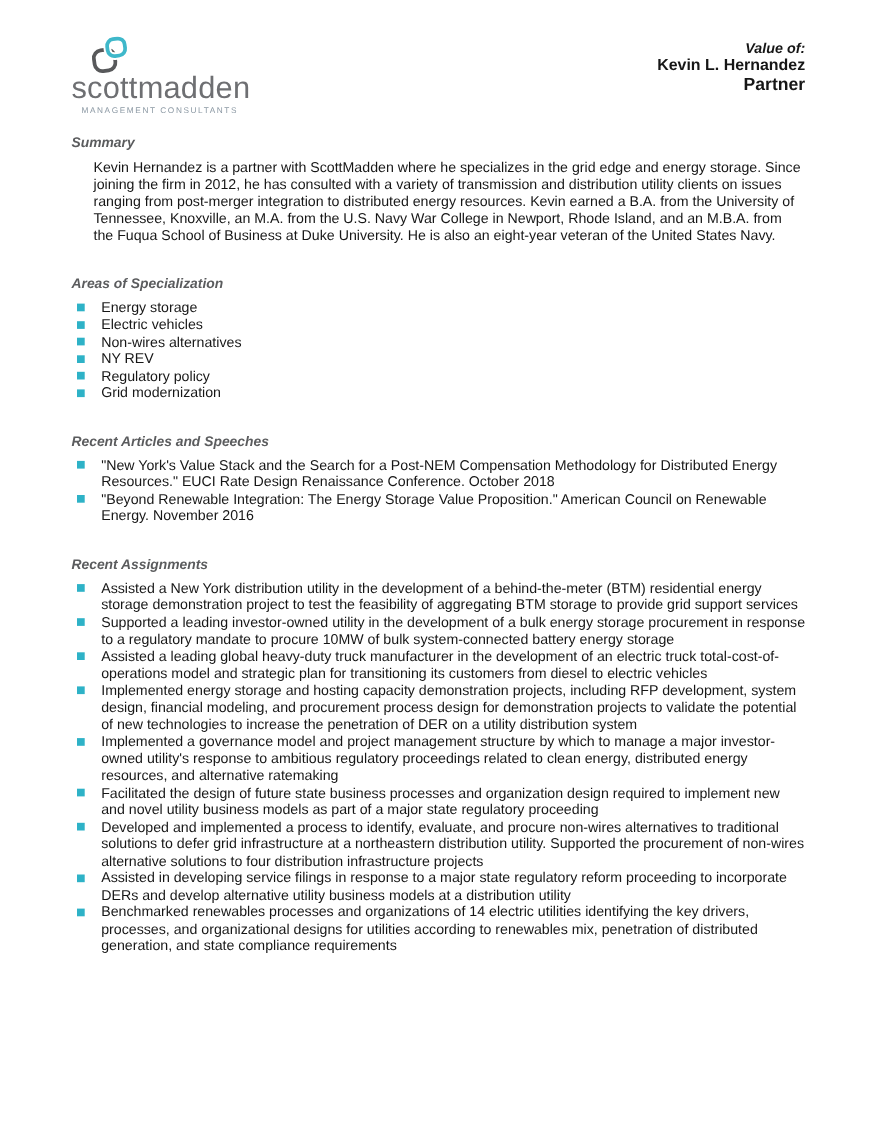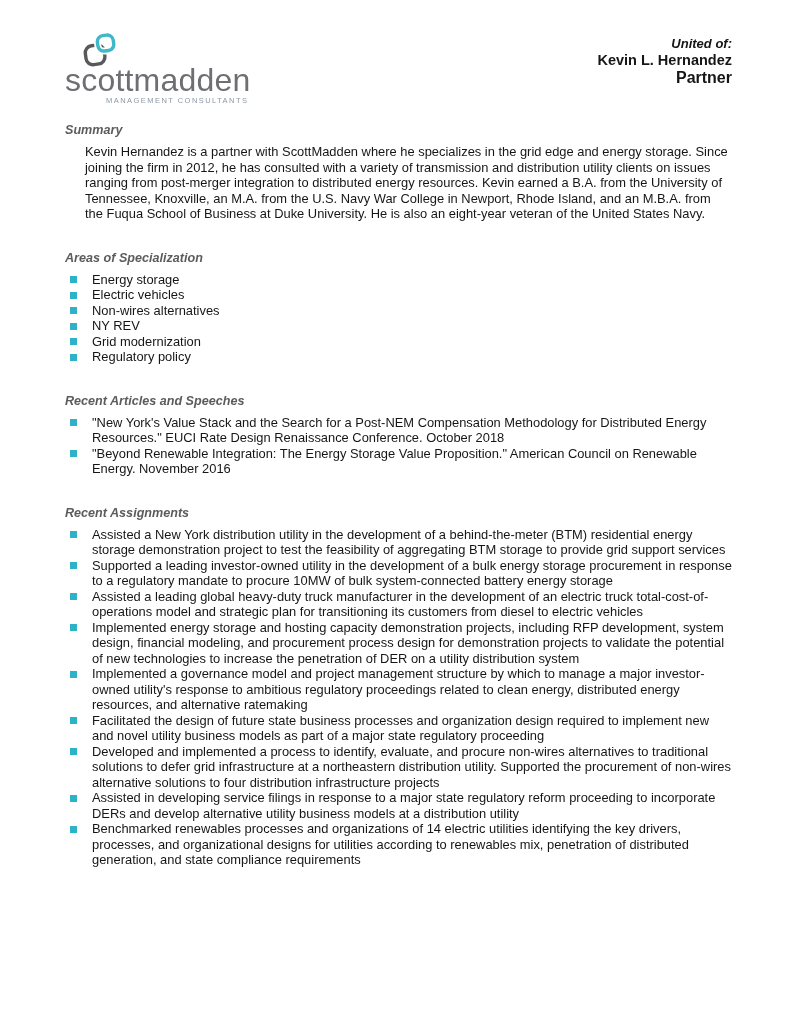--- a/index.html
+++ b/index.html
@@ -16,31 +16,31 @@
     background: #ffffff;
   }
   .header {
     display: flex;
     justify-content: space-between;
     align-items: flex-start;
   }
   .logo { display: inline-block; }
   .logo-mark { display: block; margin-left: 12px; }
   .logo-word {
-    font-size: 32px;
+    font-size: 28px;
     line-height: 26px;
     color: var(--wordmark-gray, #6e6f72);
     letter-spacing: 0.2px;
     margin-top: 0px;
   }
   .logo-tagline {
     font-size: 7.5px;
     letter-spacing: 1.45px;
     color: var(--tagline-gray, #8c99a4);
-    text-align: right;
+    text-align: center;
     padding-right: 2px;
     margin-top: 3px;
   }
   .resume-block { text-align: right; padding-top: 3px; }
   .resume-of { font-style: italic; font-weight: bold; font-size: 13px; line-height: 16px; }
   .resume-name { font-weight: bold; font-size: 14.5px; line-height: 17px; margin-left: 12px; }
   .resume-title { font-weight: bold; font-size: 16px; line-height: 17px; }
   .section-heading {
     font-weight: bold;
     font-style: italic;
@@ -77,40 +77,40 @@
           <rect x="8" y="11.5" width="19" height="19" rx="7" fill="none" stroke-width="3.4" stroke="#58595b"></rect>
           <rect x="21.5" y="3" width="16" height="15.5" rx="6" fill="none" stroke-width="7" stroke="#ffffff"></rect>
           <rect x="21.5" y="3" width="16" height="15.5" rx="6" fill="none" stroke-width="3.4" stroke="#3fb8ca"></rect>
         </g>
       </svg>
       <div class="logo-word">scottmadden</div>
       <div class="logo-tagline">MANAGEMENT CONSULTANTS</div>
     </div>
 
     <div class="resume-block">
-      <div class="resume-of">United of:</div>
+      <div class="resume-of">Value of:</div>
       <div class="resume-name">Kevin L. Hernandez</div>
       <div class="resume-title">Partner</div>
     </div>
   </header>
 
   <section>
     <h2 class="section-heading">Summary</h2>
     <p class="para">Kevin Hernandez is a partner with ScottMadden where he specializes in the grid edge and energy storage. Since joining the firm in 2012, he has consulted with a variety of transmission and distribution utility clients on issues ranging from post-merger integration to distributed energy resources. Kevin earned a B.A. from the University of Tennessee, Knoxville, an M.A. from the U.S. Navy War College in Newport, Rhode Island, and an M.B.A. from the Fuqua School of Business at Duke University. He is also an eight-year veteran of the United States Navy.</p>
   </section>
 
   <section>
     <h2 class="section-heading">Areas of Specialization</h2>
     <ul class="bullets">
         <li><span class="bullet"></span><span>Energy storage</span></li>
         <li><span class="bullet"></span><span>Electric vehicles</span></li>
         <li><span class="bullet"></span><span>Non-wires alternatives</span></li>
         <li><span class="bullet"></span><span>NY REV</span></li>
+        <li><span class="bullet"></span><span>Regulatory policy</span></li>
         <li><span class="bullet"></span><span>Grid modernization</span></li>
-        <li><span class="bullet"></span><span>Regulatory policy</span></li>
       </ul>
   </section>
 
   <section>
     <h2 class="section-heading">Recent Articles and Speeches</h2>
     <ul class="bullets">
         <li><span class="bullet"></span><span>"New York's Value Stack and the Search for a Post-NEM Compensation Methodology for Distributed Energy Resources." EUCI Rate Design Renaissance Conference. October 2018</span></li>
         <li><span class="bullet"></span><span>"Beyond Renewable Integration: The Energy Storage Value Proposition." American Council on Renewable Energy. November 2016</span></li>
       </ul>
   </section>

